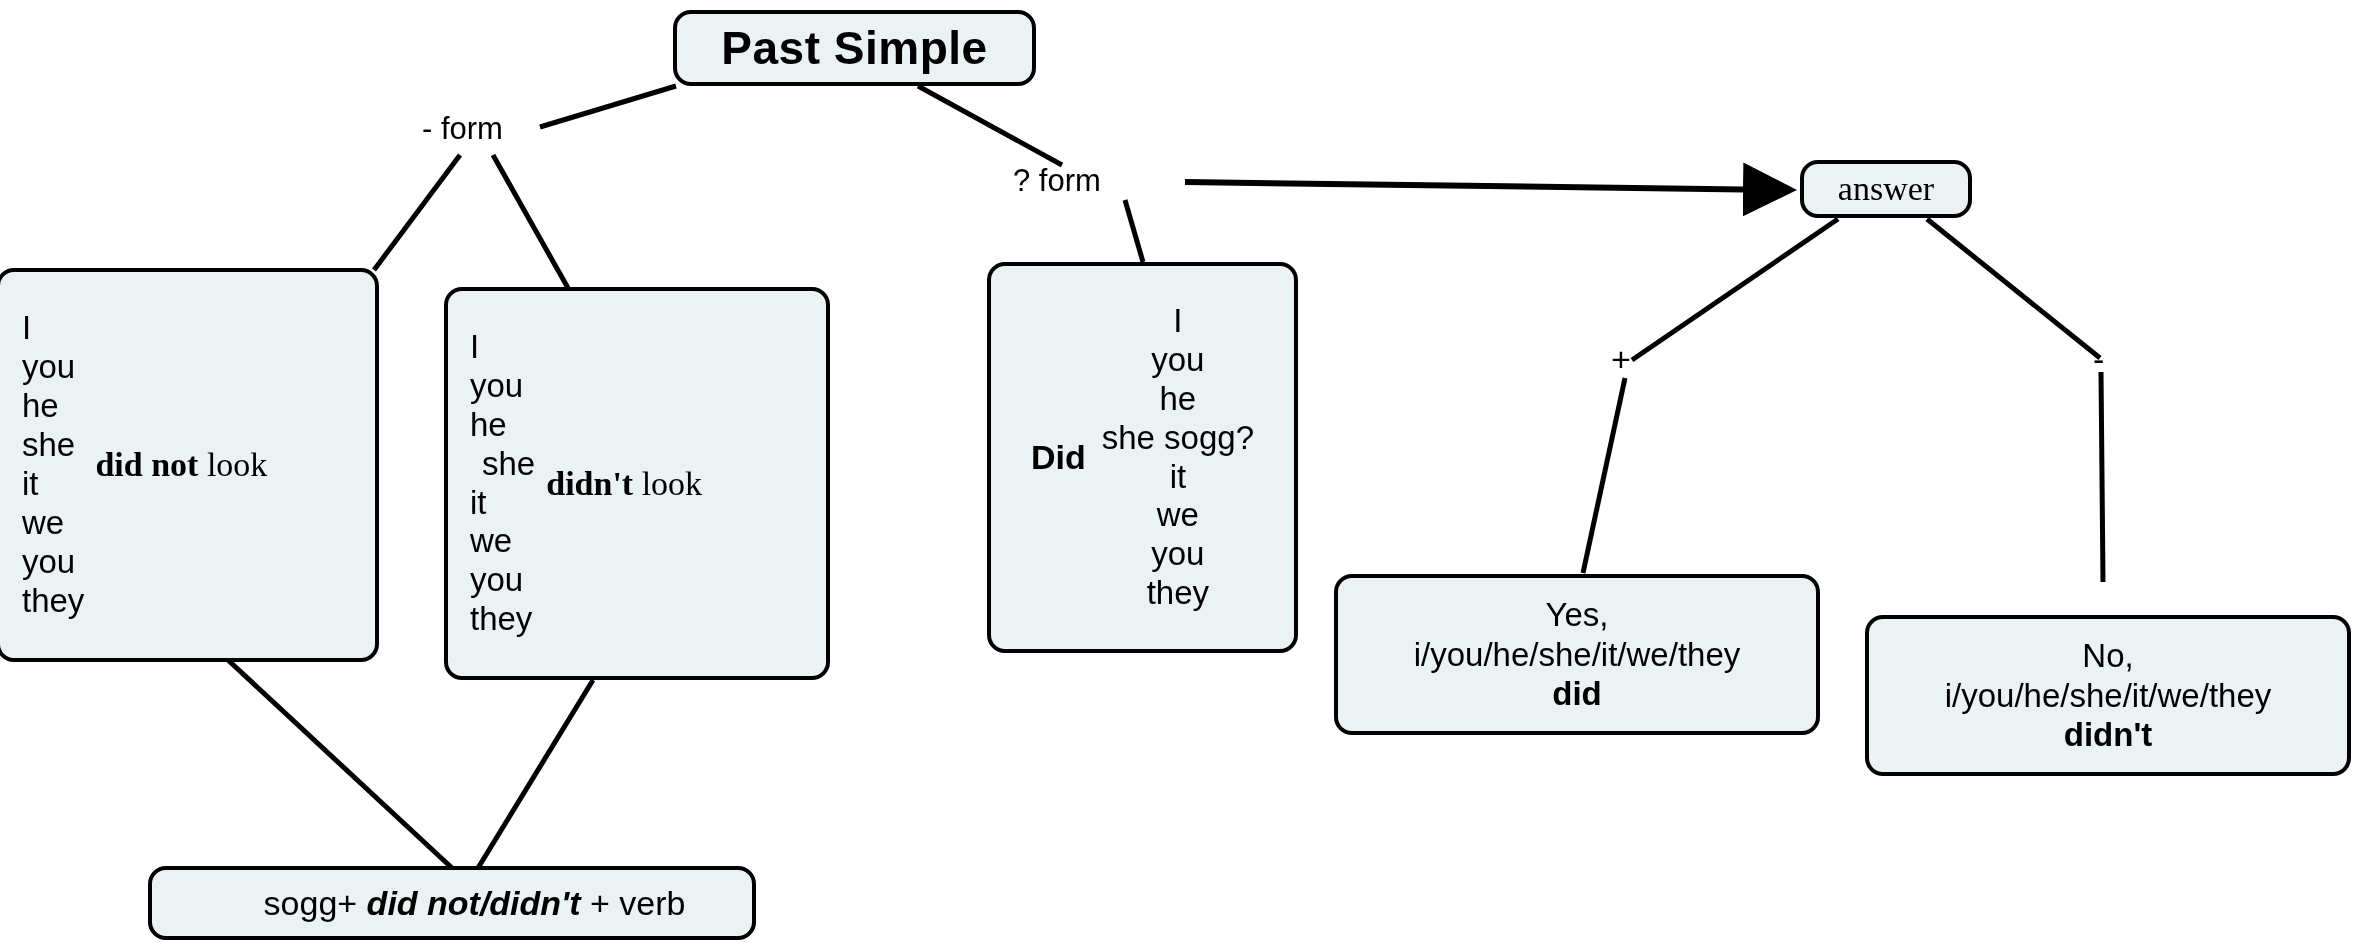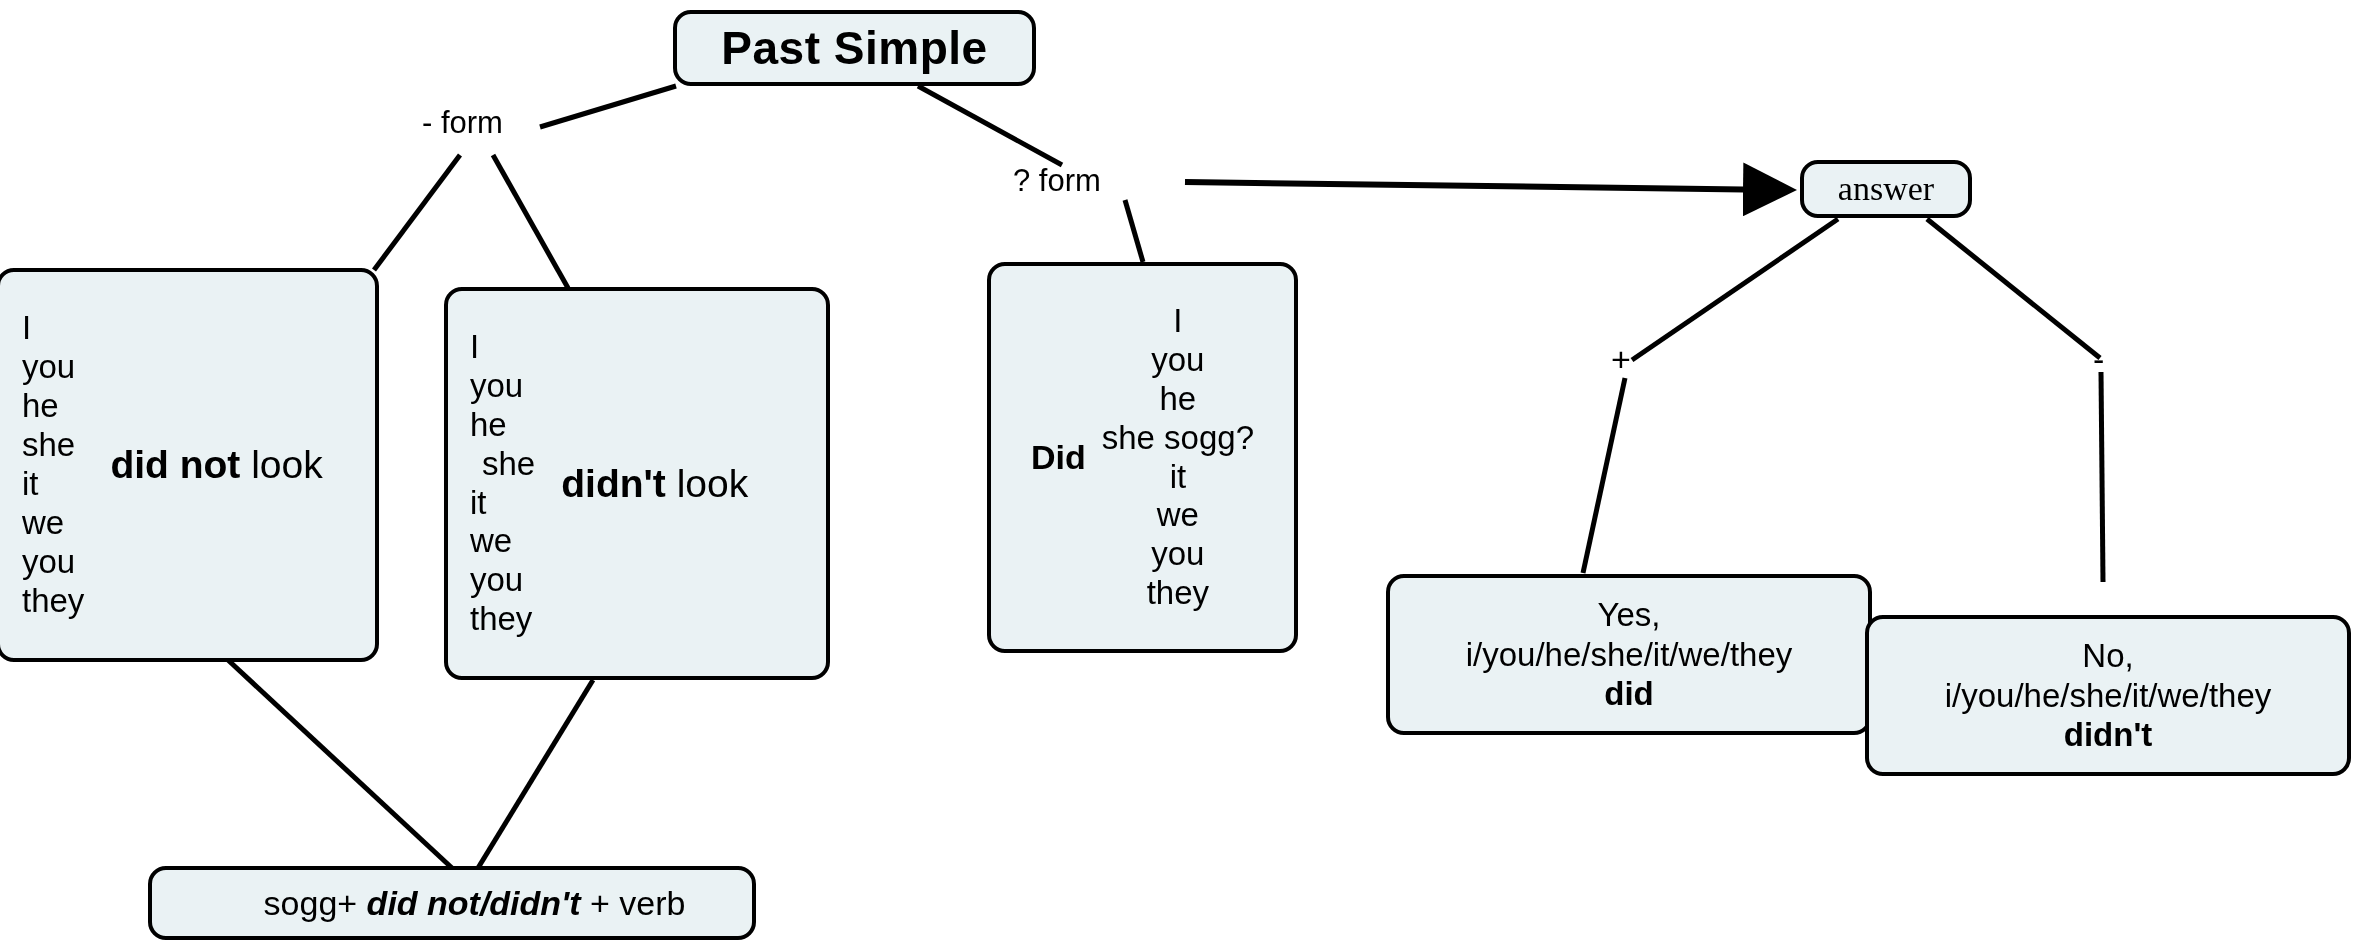--- a/index.html
+++ b/index.html
@@ -65,23 +65,24 @@
     text-align: left;
   }
   .pronoun-col.centered {
     text-align: center;
     align-items: center;
   }
   .pronoun-col span.indent {
     padding-left: 12px;
   }
   .conj-phrase {
-    font-size: 39px;
-    white-space: nowrap;
-    margin-left: 26px;
+    font-size: 34px;
+    white-space: nowrap;
+    margin-left: 11px;
+    font-family: Liberation Serif, serif;
   }
   .conj-phrase b { font-weight: bold; }
   
   .q-inner {
     display: flex;
     flex-direction: row;
     align-items: center;
     justify-content: center;
     width: 100%;
   }
@@ -154,21 +155,21 @@
 
     <line x1="228" y1="660" x2="452" y2="868" stroke="#000" stroke-width="5"></line>
 
     <line x1="593" y1="680" x2="478" y2="868" stroke="#000" stroke-width="5"></line>
   </svg>
 
   <div class="node" style="left:673px; top:10px; width:363px; height:76px;">
     <span class="node-title">Past Simple</span>
   </div>
 
-  <div class="edge-label" style="left:422px; top:105px;">- form</div>
+  <div class="edge-label" style="left:422px; top:111px;">- form</div>
 
   <div class="edge-label" style="left:1013px; top:163px;">? form</div>
 
   <div class="node" style="left:1800px; top:160px; width:172px; height:58px;">
     <span class="node-small">answer</span>
   </div>
 
   <div class="edge-label sign" style="left:1611px; top:340px;">+</div>
 
   <div class="edge-label sign" style="left:2093px; top:340px;">-</div>
@@ -220,21 +221,21 @@
         <span>he</span>
         <span>she sogg?</span>
         <span>it</span>
         <span>we</span>
         <span>you</span>
         <span>they</span>
       </div>
     </div>
   </div>
 
-  <div class="node" style="left:1386px; top:574px; width:486px; height:161px;">
+  <div class="node" style="left:1334px; top:574px; width:486px; height:161px;">
     <div class="answer-inner">
       <div>Yes,</div>
       <div>i/you/he/she/it/we/they</div>
       <div class="strong">did</div>
     </div>
   </div>
 
   <div class="node" style="left:1865px; top:615px; width:486px; height:161px;">
     <div class="answer-inner">
       <div>No,</div>

